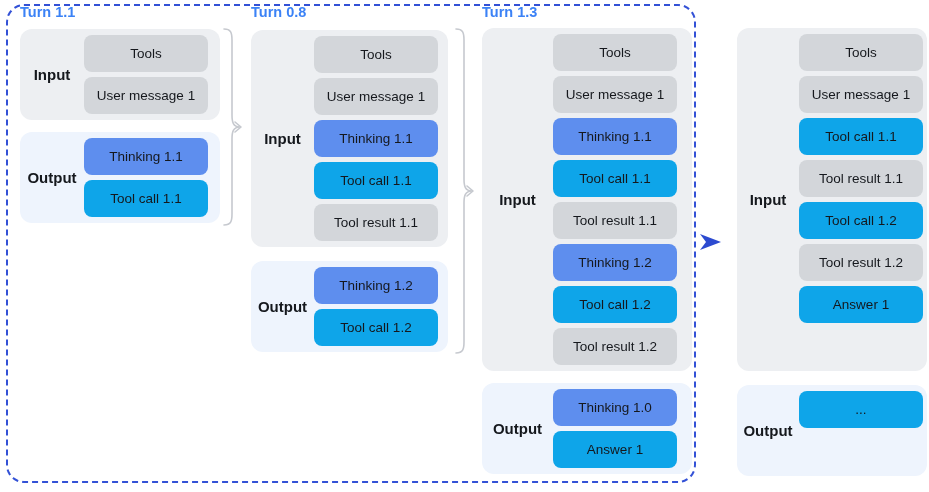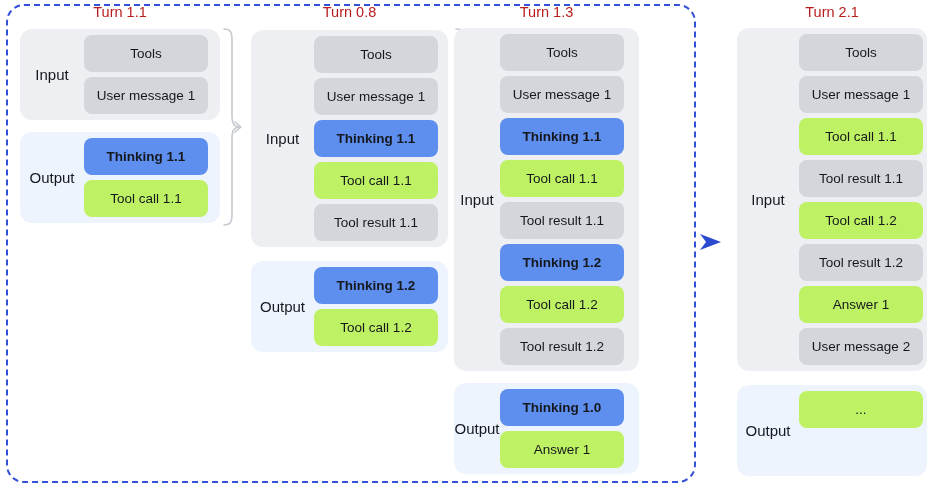--- a/index.html
+++ b/index.html
@@ -7,53 +7,53 @@
     position:relative;width:929px;height:492px;background:#ffffff;overflow:hidden;
     font-family:"Liberation Sans", sans-serif;color:#15181d;
   }
   .frame{
     position:absolute;left:6px;top:4px;width:690px;height:479px;
     border:2px dashed #3351d6;border-radius:18px;box-sizing:border-box;
   }
   .col{position:absolute;top:0;height:492px;}
   .c1{left:20px;width:200px;}
   .c2{left:251px;width:197px;}
-  .c3{left:454px;width:185px;}
+  .c3{left:482px;width:210px;}
   .c4{left:737px;width:190px;}
   .turn-title{
-    position:absolute;top:4px;left:0;right:0;text-align:center;
-    font-size:14.5px;font-weight:400;color:#b91c1c;
+    position:absolute;top:4px;left:0;right:0;
+    font-size:14.5px;font-weight:700;color:#3b82f6;
   }
   .group{
     position:absolute;left:0;right:0;border-radius:12px;display:flex;box-sizing:border-box;
   }
   .group.input{background:#edeff2;}
   .group.output{background:#eef4fd;}
   .c1 .input{top:29px;height:91px;} .c1 .output{top:132px;height:91px;}
   .c2 .input{top:30px;height:217px;} .c2 .output{top:261px;height:91px;}
   .c3 .input{top:28px;height:343px;} .c3 .output{top:383px;height:91px;}
   .c4 .input{top:28px;height:343px;} .c4 .output{top:385px;height:91px;}
   .group-label{
     flex:1;display:flex;align-items:center;justify-content:center;
-    font-size:15px;font-weight:400;color:#15181d;
+    font-size:15px;font-weight:700;color:#15181d;
   }
   .blocks{
     width:124px;padding:6px 0;display:flex;flex-direction:column;gap:5px;
   }
   .c1 .blocks{margin-right:12px;}
   .c2 .blocks{margin-right:10px;}
   .c3 .blocks{margin-right:15px;}
   .c4 .blocks{margin-right:4px;}
   .blk{
     height:37px;border-radius:8px;display:flex;align-items:center;justify-content:center;
     font-size:13.5px;font-weight:500;color:#15181d;box-sizing:border-box;
   }
   .t-context{background:#d3d6da;}
-  .t-thinking{background:#5e8eee;font-weight:bold;}
-  .t-action{background:#bef264;}
+  .t-thinking{background:#5e8eee;}
+  .t-action{background:#0ea5e9;}
   .brace{position:absolute;}
   .b1{left:221px;top:28px;}
   .b2{left:453px;top:28px;}
   .next-arrow{position:absolute;left:699px;top:233px;}
 </style>
 </head>
 <body>
 
 <div class="canvas">
 
@@ -130,32 +130,30 @@
         <div class="blk t-action">Answer 1</div>
       </div>
     </div>
   </div>
 
   <svg class="next-arrow" width="24" height="18" viewBox="0 0 24 18">
     <polygon points="1,1 22,9 1,17 7,9" fill="#2c4ad0"></polygon>
   </svg>
 
   <div class="col c4">
-    <div class="turn-title">Turn 2.1</div>
     <div class="group input">
       <div class="group-label">Input</div>
       <div class="blocks">
         <div class="blk t-context">Tools</div>
         <div class="blk t-context">User message 1</div>
         <div class="blk t-action">Tool call 1.1</div>
         <div class="blk t-context">Tool result 1.1</div>
         <div class="blk t-action">Tool call 1.2</div>
         <div class="blk t-context">Tool result 1.2</div>
         <div class="blk t-action">Answer 1</div>
-        <div class="blk t-context">User message 2</div>
       </div>
     </div>
     <div class="group output">
       <div class="group-label">Output</div>
       <div class="blocks">
         <div class="blk t-action">...</div>
       </div>
     </div>
   </div>
 

